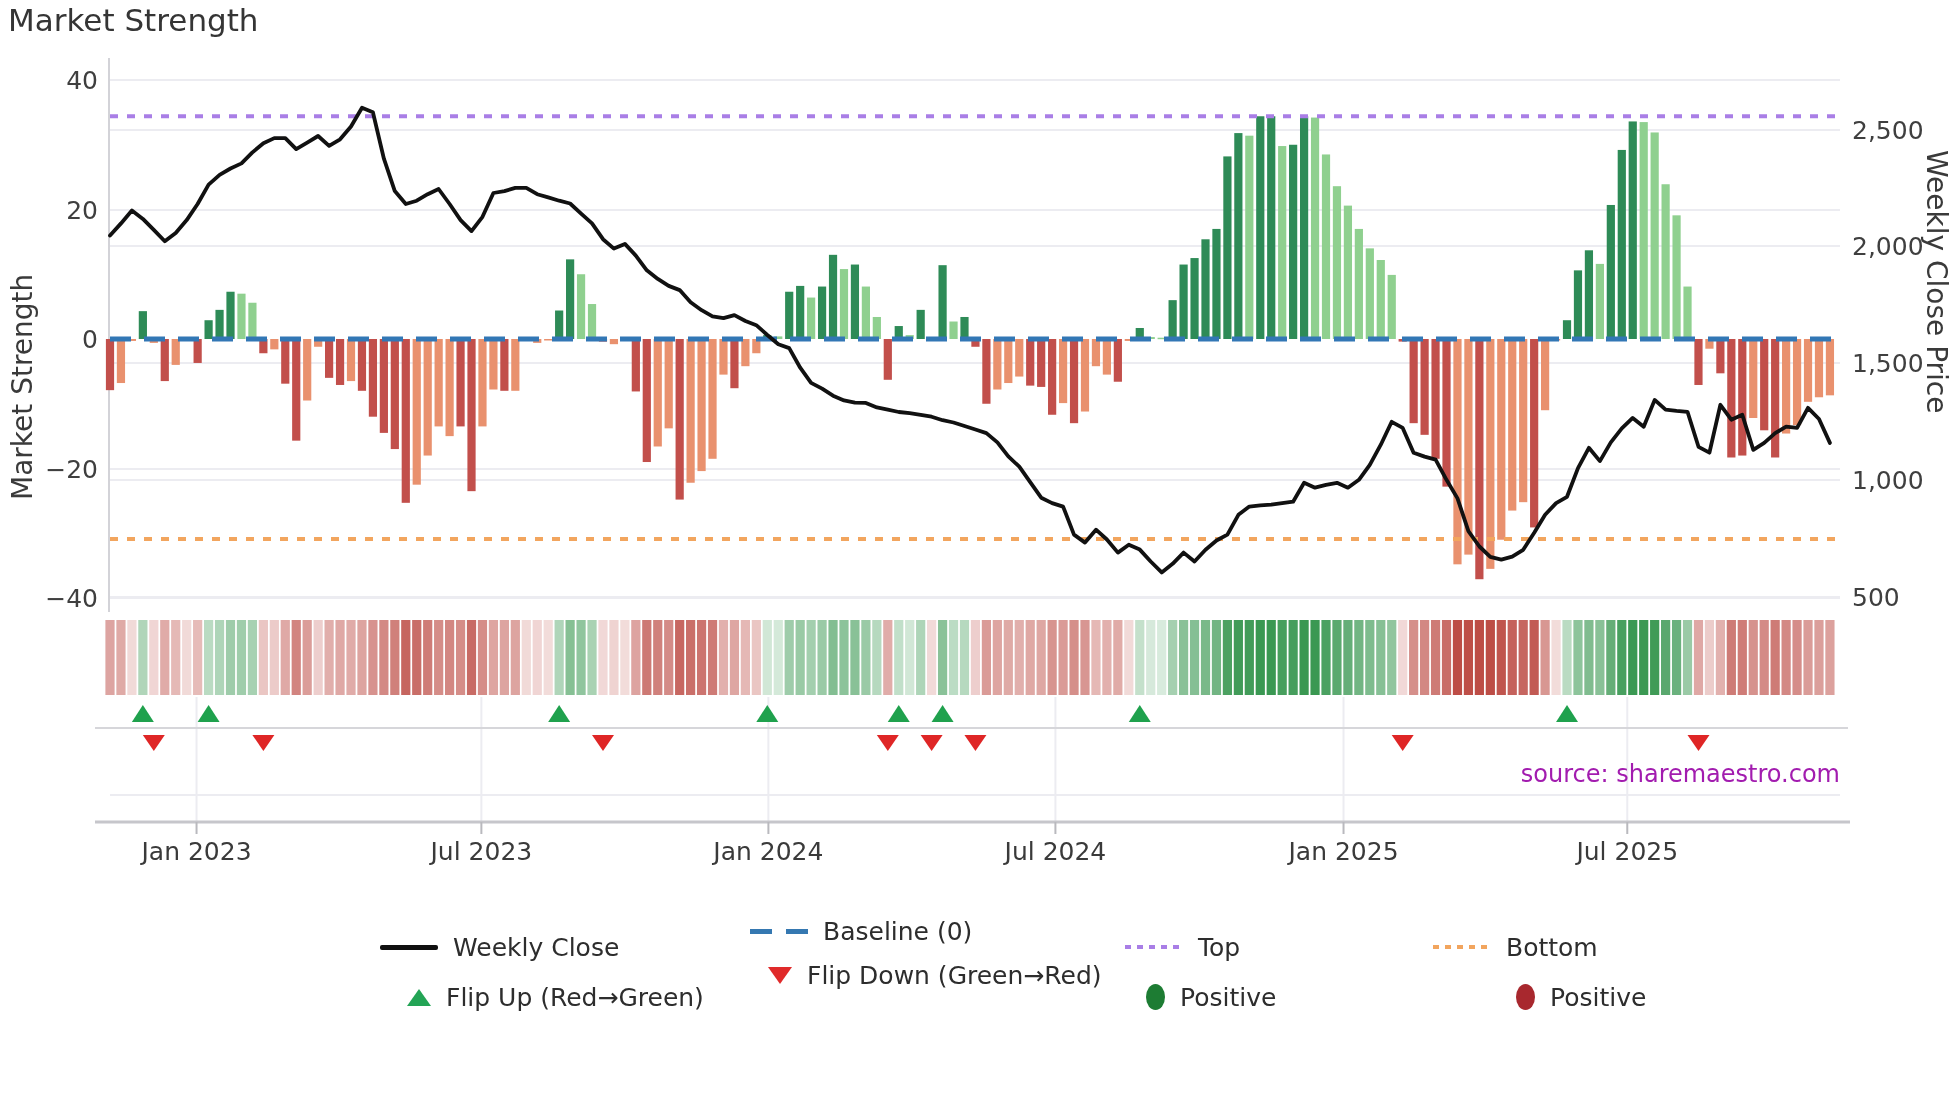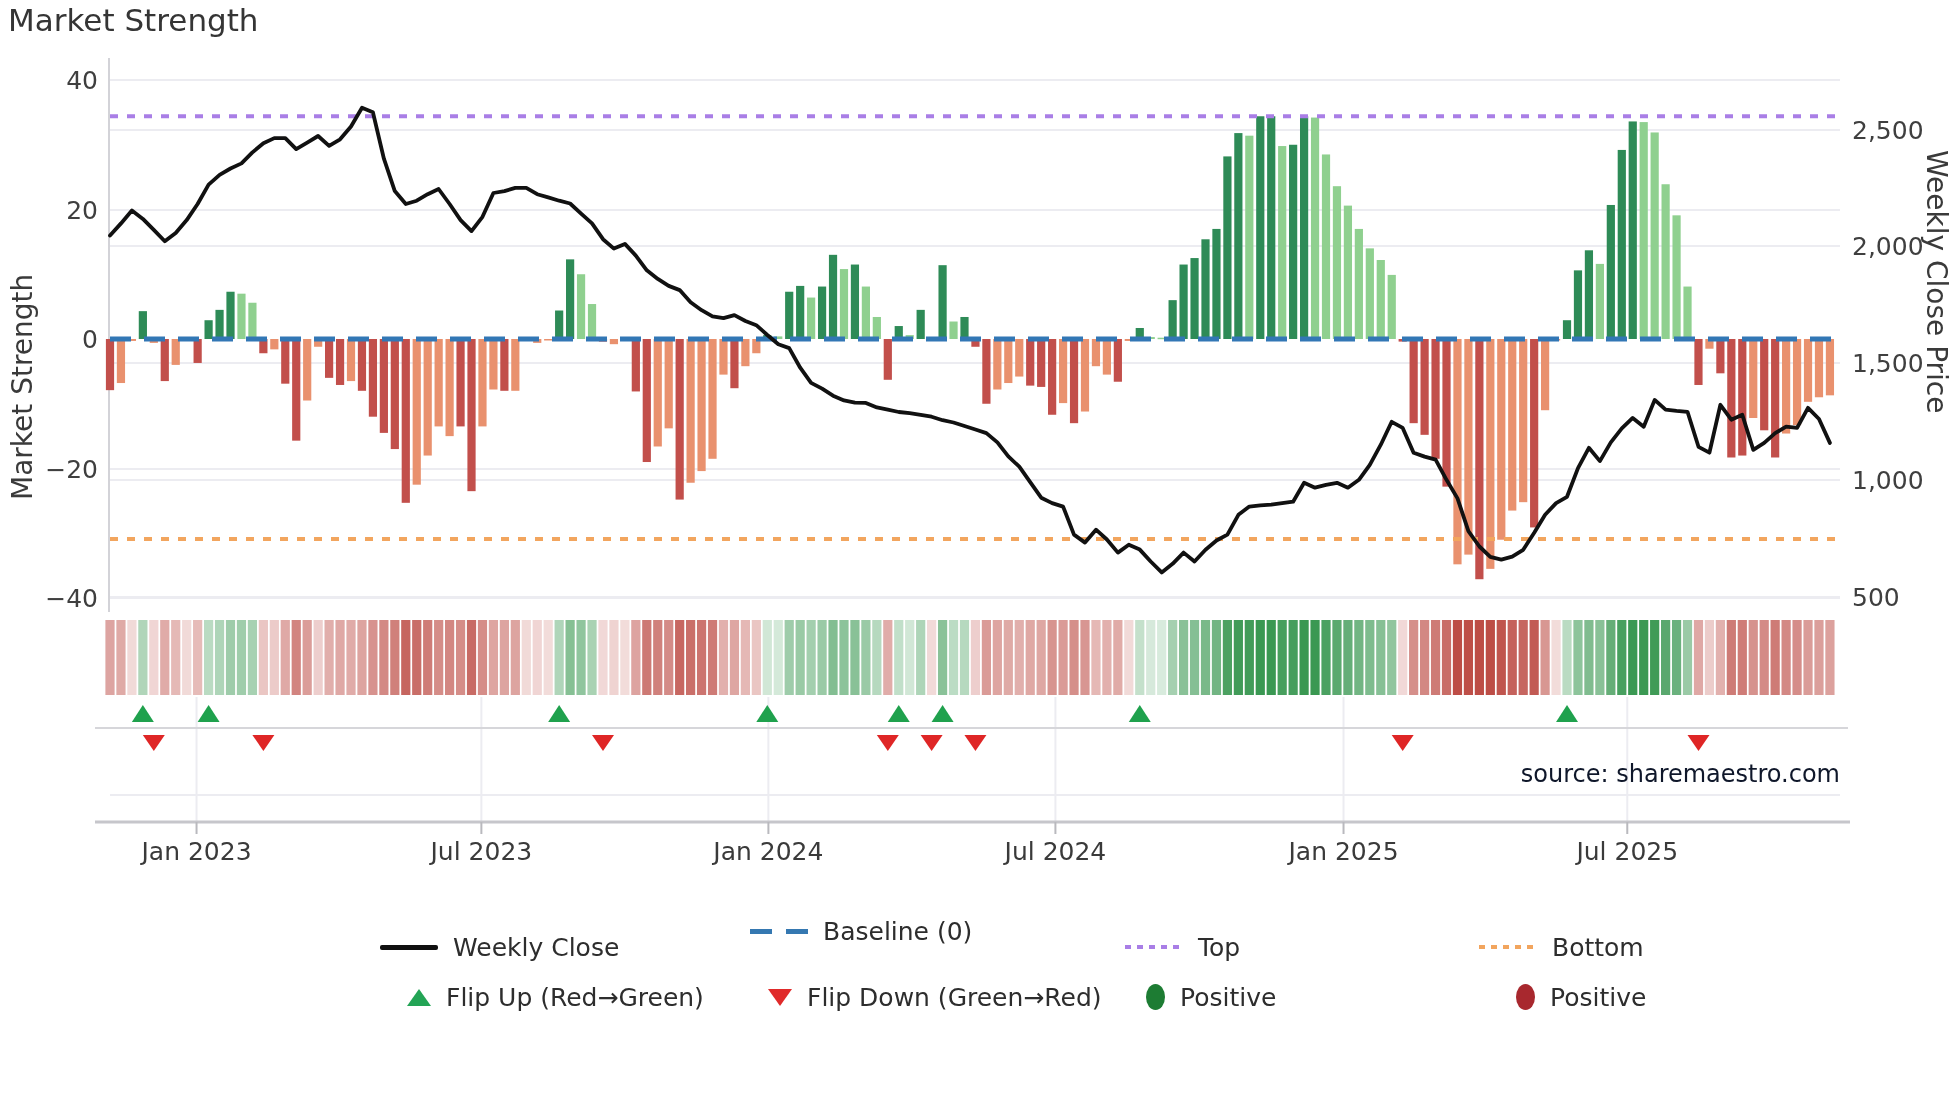--- a/index.html
+++ b/index.html
@@ -5,21 +5,21 @@
   html,body{margin:0;padding:0;background:#fff;}
   body{width:1960px;height:1102px;position:relative;overflow:hidden;
        font-family:"DejaVu Sans","Liberation Sans",sans-serif;color:#333;}
   #chart-svg{position:absolute;left:0;top:0;width:1960px;height:1102px;}
   #chart-svg text{font-family:"DejaVu Sans","Liberation Sans",sans-serif;}
   .page-title{position:absolute;left:8px;top:2px;font-size:31px;color:#353535;}
   .y-label-left{position:absolute;left:6px;top:160px;height:340px;display:flex;align-items:center;
       writing-mode:vertical-rl;transform:rotate(180deg);font-size:28px;color:#3a3a3a;}
   .y-label-right{position:absolute;left:1920px;top:150px;height:420px;display:flex;align-items:center;
       writing-mode:vertical-rl;font-size:28px;color:#3a3a3a;}
-  .source-note{position:absolute;right:120px;top:760px;font-size:24px;color:#0f172a;text-align:right;}
+  .source-note{position:absolute;right:120px;top:760px;font-size:24px;color:#a21caf;text-align:right;}
   .legend{position:absolute;left:0;top:0;width:1960px;height:1102px;pointer-events:none;}
   .lg-item{position:absolute;display:flex;align-items:center;gap:15px;height:34px;}
   .lg-label{font-size:25px;color:#2d2d2d;white-space:nowrap;}
   .sw{display:inline-block;flex:none;}
   .sw-line{width:58px;height:5px;background:#101010;border-radius:2px;}
   .sw-dash{width:58px;height:5px;background:repeating-linear-gradient(90deg,#3578b1 0 22px,transparent 22px 36px);}
   .sw-dot-p{width:58px;height:4px;background:repeating-linear-gradient(90deg,#a97ee6 0 6px,transparent 6px 12px);}
   .sw-dot-o{width:58px;height:4px;background:repeating-linear-gradient(90deg,#f2a55e 0 6px,transparent 6px 12px);}
   .sw-tri-up{width:0;height:0;border-left:12px solid transparent;border-right:12px solid transparent;border-bottom:17px solid #23a455;}
   .sw-tri-down{width:0;height:0;border-left:12px solid transparent;border-right:12px solid transparent;border-top:17px solid #e02a2a;}
@@ -420,29 +420,29 @@
     <span class="lg-label">Weekly Close</span>
   </div>
   <div class="lg-item" style="left:750px;top:914px">
     <span class="sw sw-dash"></span>
     <span class="lg-label">Baseline (0)</span>
   </div>
   <div class="lg-item" style="left:1125px;top:930px">
     <span class="sw sw-dot-p"></span>
     <span class="lg-label">Top</span>
   </div>
-  <div class="lg-item" style="left:1479px;top:930px">
+  <div class="lg-item" style="left:1433px;top:930px">
     <span class="sw sw-dot-o"></span>
     <span class="lg-label">Bottom</span>
   </div>
   <div class="lg-item" style="left:407px;top:980px">
     <span class="sw sw-tri-up"></span>
     <span class="lg-label">Flip Up (Red→Green)</span>
   </div>
-  <div class="lg-item" style="left:768px;top:980px">
+  <div class="lg-item" style="left:768px;top:958px">
     <span class="sw sw-tri-down"></span>
     <span class="lg-label">Flip Down (Green→Red)</span>
   </div>
   <div class="lg-item" style="left:1146px;top:980px">
     <span class="sw sw-circ-g"></span>
     <span class="lg-label">Positive</span>
   </div>
   <div class="lg-item" style="left:1516px;top:980px">
     <span class="sw sw-circ-r"></span>
     <span class="lg-label">Positive</span>

